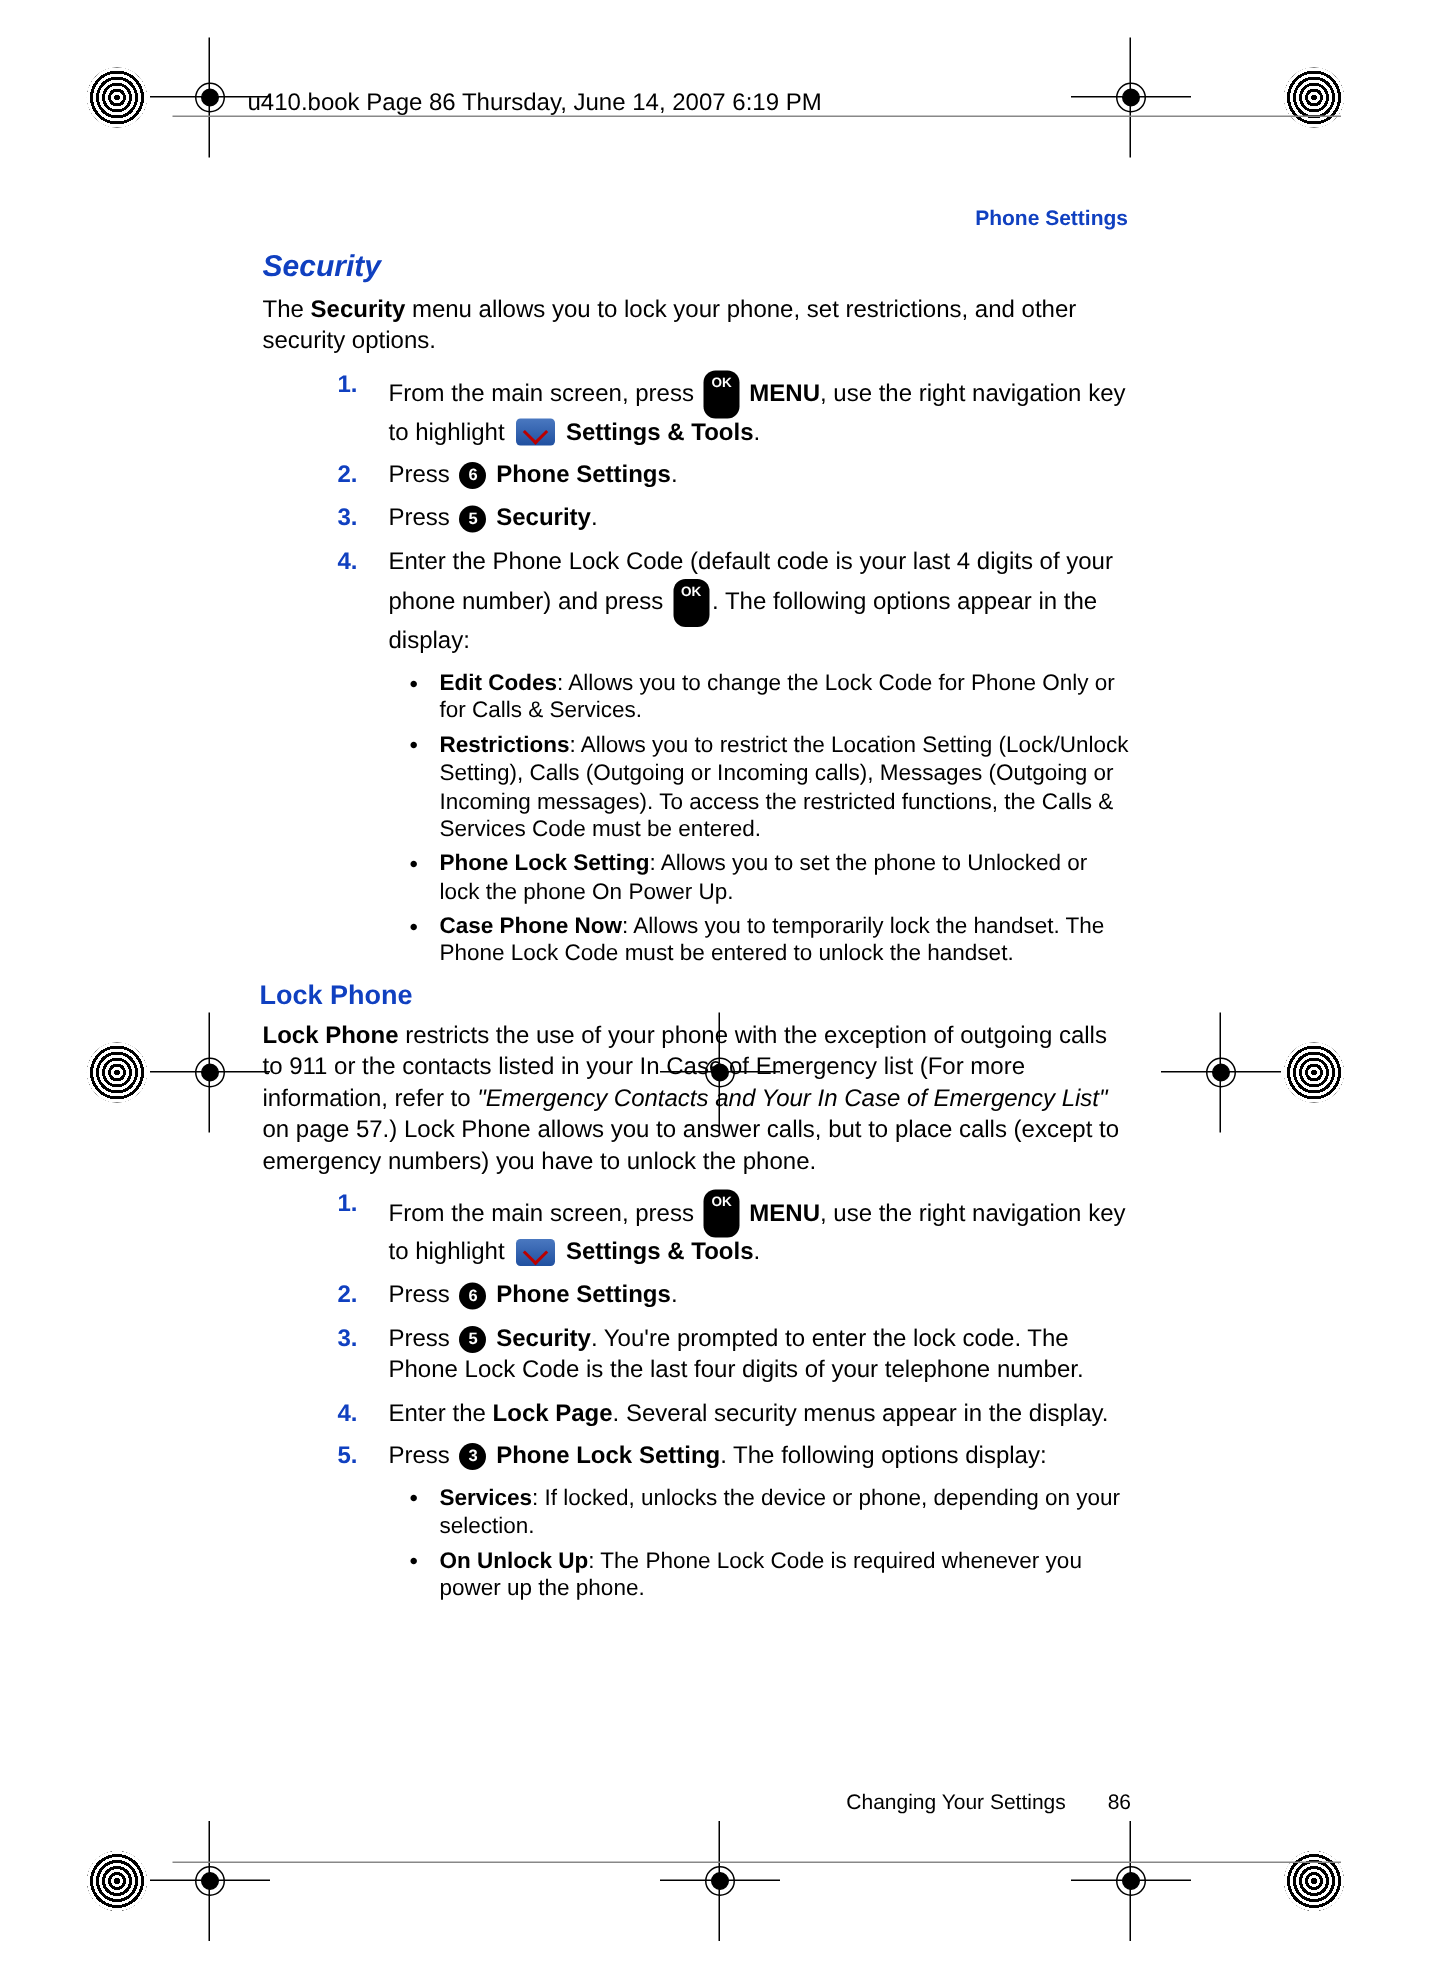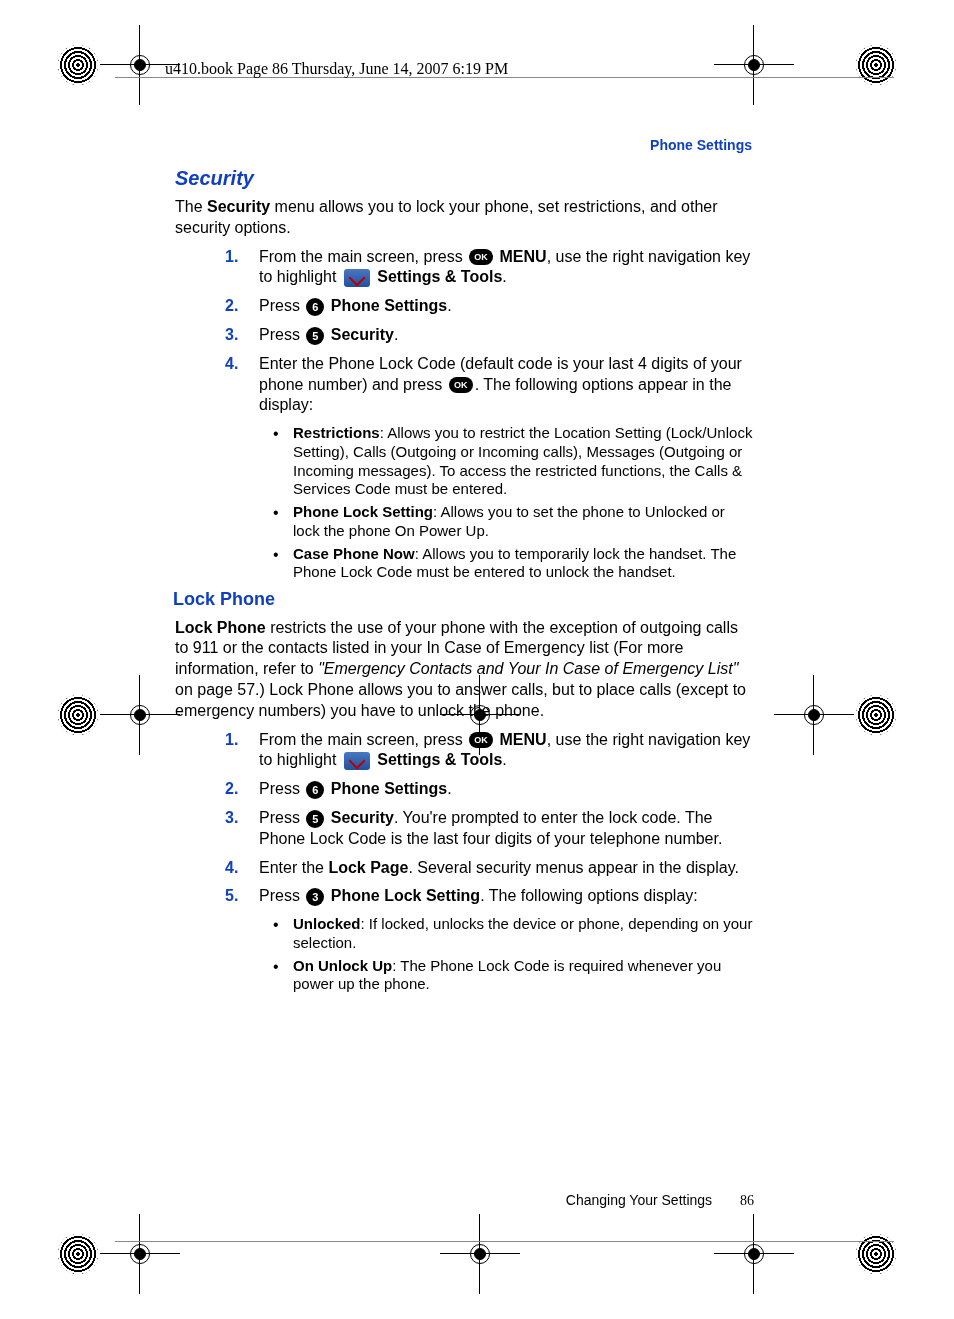--- a/index.html
+++ b/index.html
@@ -37,21 +37,20 @@
     left: 115px; right: 60px;
     height: 1px;
     background: #888;
   }
   .header-text {
     position: absolute;
     left: 165px;
     top: 60px;
     font-size: 16px;
     color: #000;
-    font-family: Liberation Serif, serif;
   }
   .content {
     position: absolute;
     left: 175px;
     top: 135px;
     width: 580px;
     font-size: 16px;
     line-height: 1.3;
   }
   .section-label {
@@ -110,21 +109,21 @@
   ul.bullets > li::before {
     content: "•";
     position: absolute;
     left: 0;
     top: 0;
     font-size: 16px;
   }
   .key-ok {
     display: inline-block;
     vertical-align: middle;
-    width: 24px; height: 16px;
+    width: 24px; height: 32px;
     background: #000;
     border-radius: 8px;
     color: #fff;
     font-size: 9px;
     font-weight: bold;
     text-align: center;
     line-height: 16px;
     margin: 0 2px;
   }
   .key-num {
@@ -160,21 +159,20 @@
     transform: rotate(-45deg);
   }
   .footer {
     position: absolute;
     bottom: 110px;
     right: 200px;
     font-size: 14px;
   }
   .footer-num {
     margin-left: 24px;
-    font-family: Liberation Serif, serif;
   }
 </style>
 </head>
 <body>
 
 <div class="crop-mark corner-swirl" style="left:58px; top:45px;"></div>
 <div class="crop-mark corner-swirl" style="right:58px; top:45px;"></div>
 <div class="crop-mark corner-swirl" style="left:58px; bottom:45px;"></div>
 <div class="crop-mark corner-swirl" style="right:58px; bottom:45px;"></div>
 <div class="crop-mark corner-swirl" style="left:58px; top:695px;"></div>
@@ -243,39 +241,40 @@
   <p class="para">The <b>Security</b> menu allows you to lock your phone, set restrictions, and other security options.</p>
 
   <ol class="steps">
       <li><span class="num">1.</span><span>From the main screen, press <span class="key-ok">OK</span> <b>MENU</b>, use the right navigation key to highlight <span class="key-settings"></span> <b>Settings &amp; Tools</b>.</span></li>
       <li><span class="num">2.</span><span>Press <span class="key-num">6</span> <b>Phone Settings</b>.</span></li>
       <li><span class="num">3.</span><span>Press <span class="key-num">5</span> <b>Security</b>.</span></li>
       <li><span class="num">4.</span><span>Enter the Phone Lock Code (default code is your last 4 digits of your phone number) and press <span class="key-ok">OK</span>. The following options appear in the display:</span></li>
     </ol>
 
   <ul class="bullets" style="margin-left:98px;">
+      <li><span><b>Edit Codes</b>: Allows you to change the Lock Code for Phone Only or for Calls &amp; Services.</span></li>
       <li><span><b>Restrictions</b>: Allows you to restrict the Location Setting (Lock/Unlock Setting), Calls (Outgoing or Incoming calls), Messages (Outgoing or Incoming messages). To access the restricted functions, the Calls &amp; Services Code must be entered.</span></li>
       <li><span><b>Phone Lock Setting</b>: Allows you to set the phone to Unlocked or lock the phone On Power Up.</span></li>
       <li><span><b>Case Phone Now</b>: Allows you to temporarily lock the handset. The Phone Lock Code must be entered to unlock the handset.</span></li>
     </ul>
 
   <div class="heading-blue-sm">Lock Phone</div>
 
   <p class="para"><b>Lock Phone</b> restricts the use of your phone with the exception of outgoing calls to 911 or the contacts listed in your In Case of Emergency list (For more information, refer to <i>"Emergency Contacts and Your In Case of Emergency List"</i>  on page 57.) Lock Phone allows you to answer calls, but to place calls (except to emergency numbers) you have to unlock the phone.</p>
 
   <ol class="steps">
       <li><span class="num">1.</span><span>From the main screen, press <span class="key-ok">OK</span> <b>MENU</b>, use the right navigation key to highlight <span class="key-settings"></span> <b>Settings &amp; Tools</b>.</span></li>
       <li><span class="num">2.</span><span>Press <span class="key-num">6</span> <b>Phone Settings</b>.</span></li>
       <li><span class="num">3.</span><span>Press <span class="key-num">5</span> <b>Security</b>. You're prompted to enter the lock code. The Phone Lock Code is the last four digits of your telephone number.</span></li>
       <li><span class="num">4.</span><span>Enter the <b>Lock Page</b>. Several security menus appear in the display.</span></li>
       <li><span class="num">5.</span><span>Press <span class="key-num">3</span> <b>Phone Lock Setting</b>. The following options display:</span></li>
     </ol>
 
   <ul class="bullets" style="margin-left:98px;">
-      <li><span><b>Unlocked</b>: If locked, unlocks the device or phone, depending on your selection.</span></li>
+      <li><span><b>Services</b>: If locked, unlocks the device or phone, depending on your selection.</span></li>
       <li><span><b>On Unlock Up</b>: The Phone Lock Code is required whenever you power up the phone.</span></li>
     </ul>
 
 </div>
 
 <div class="footer">
   <span>Changing Your Settings</span>
   <span class="footer-num">86</span>
 </div>
 

